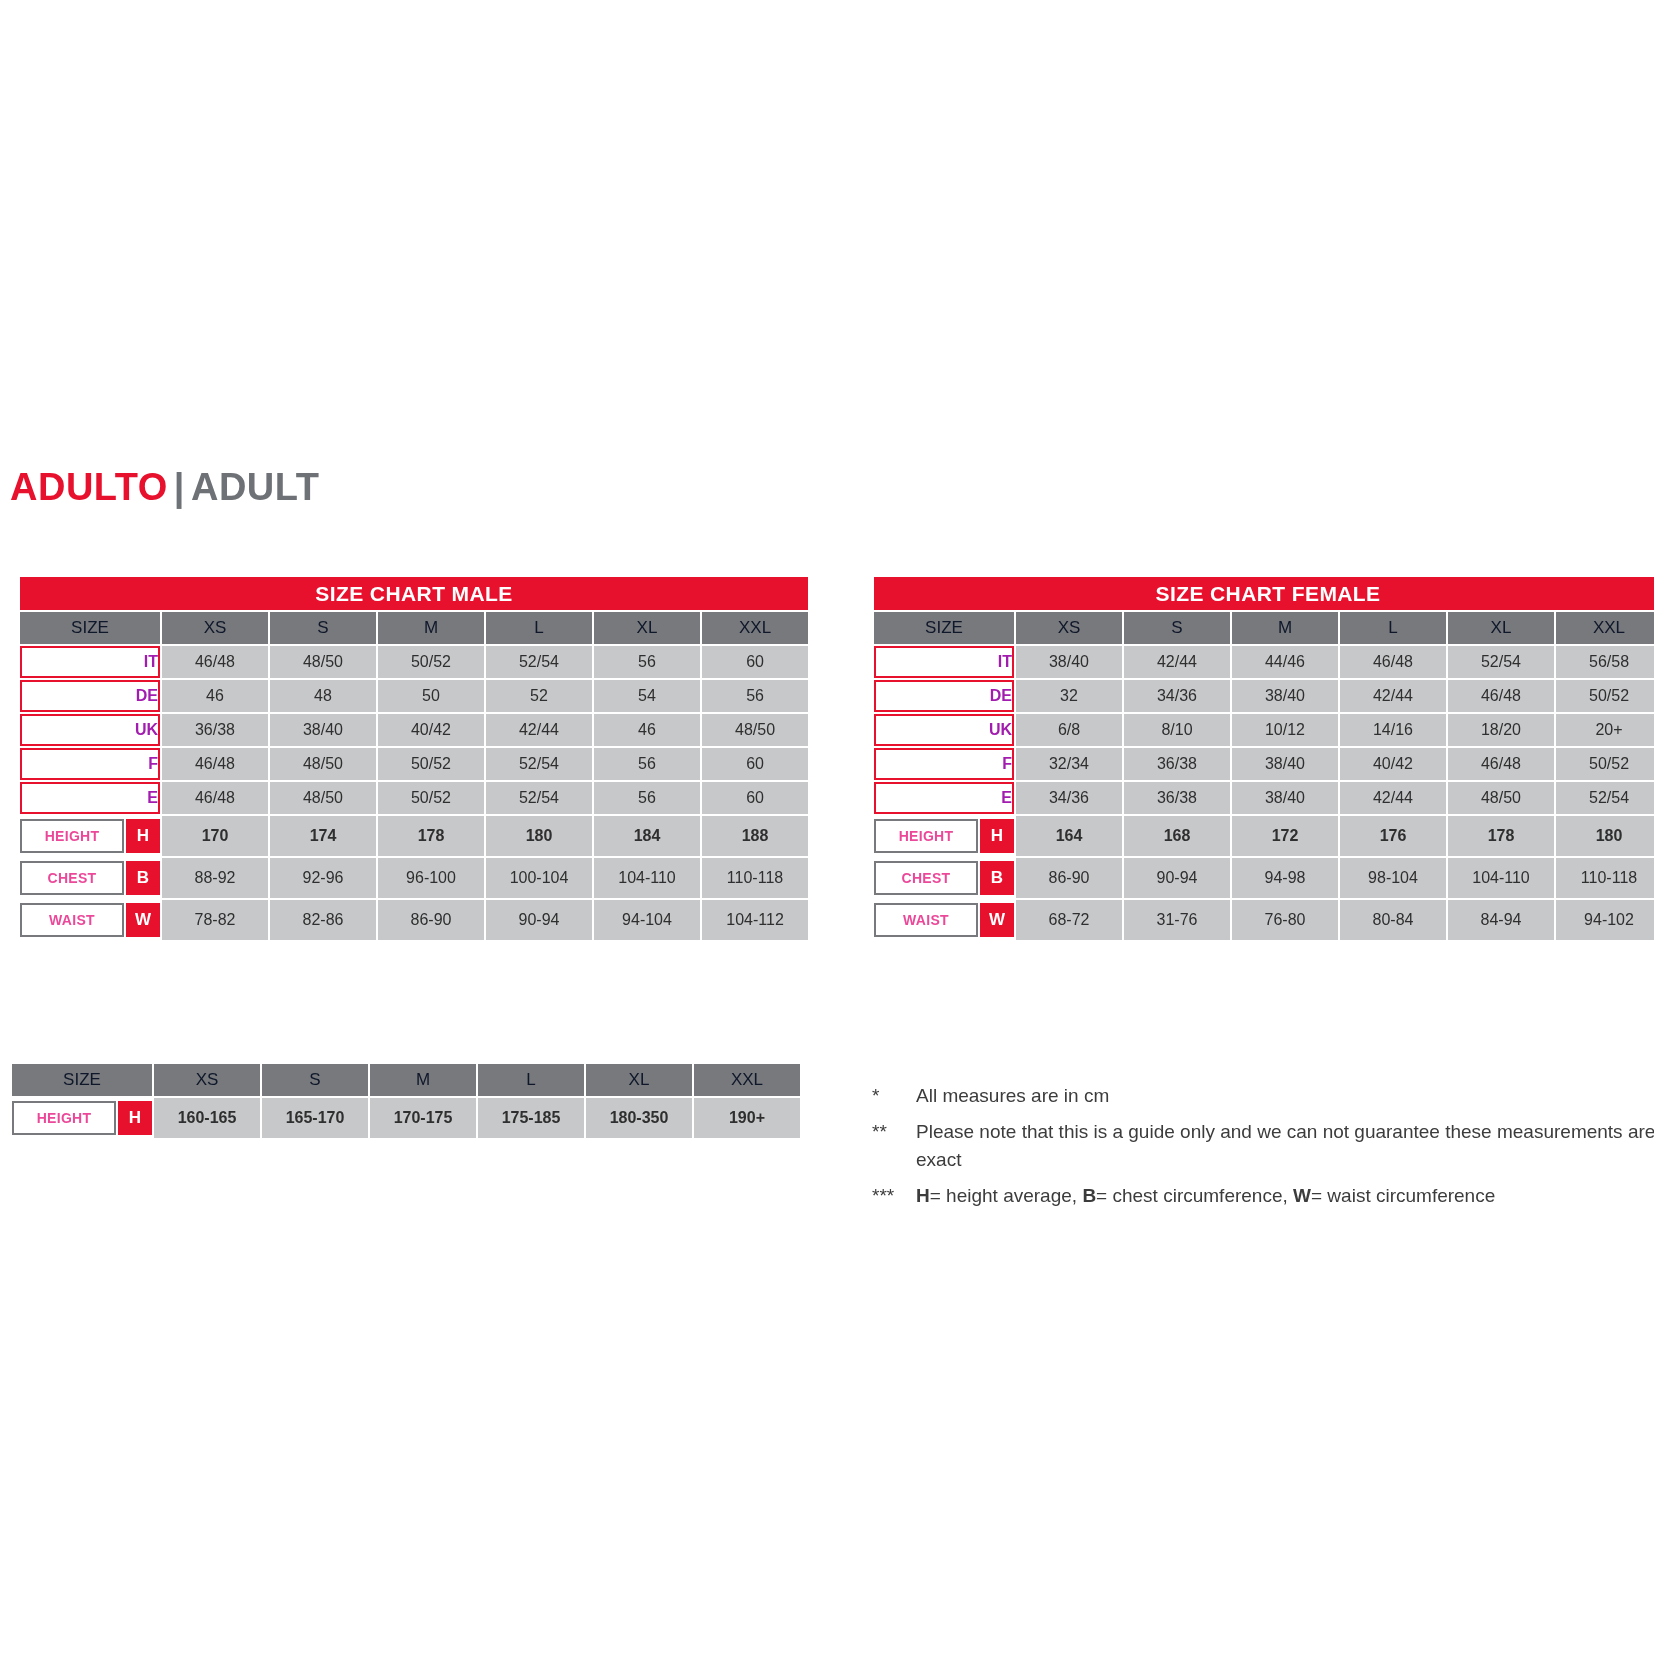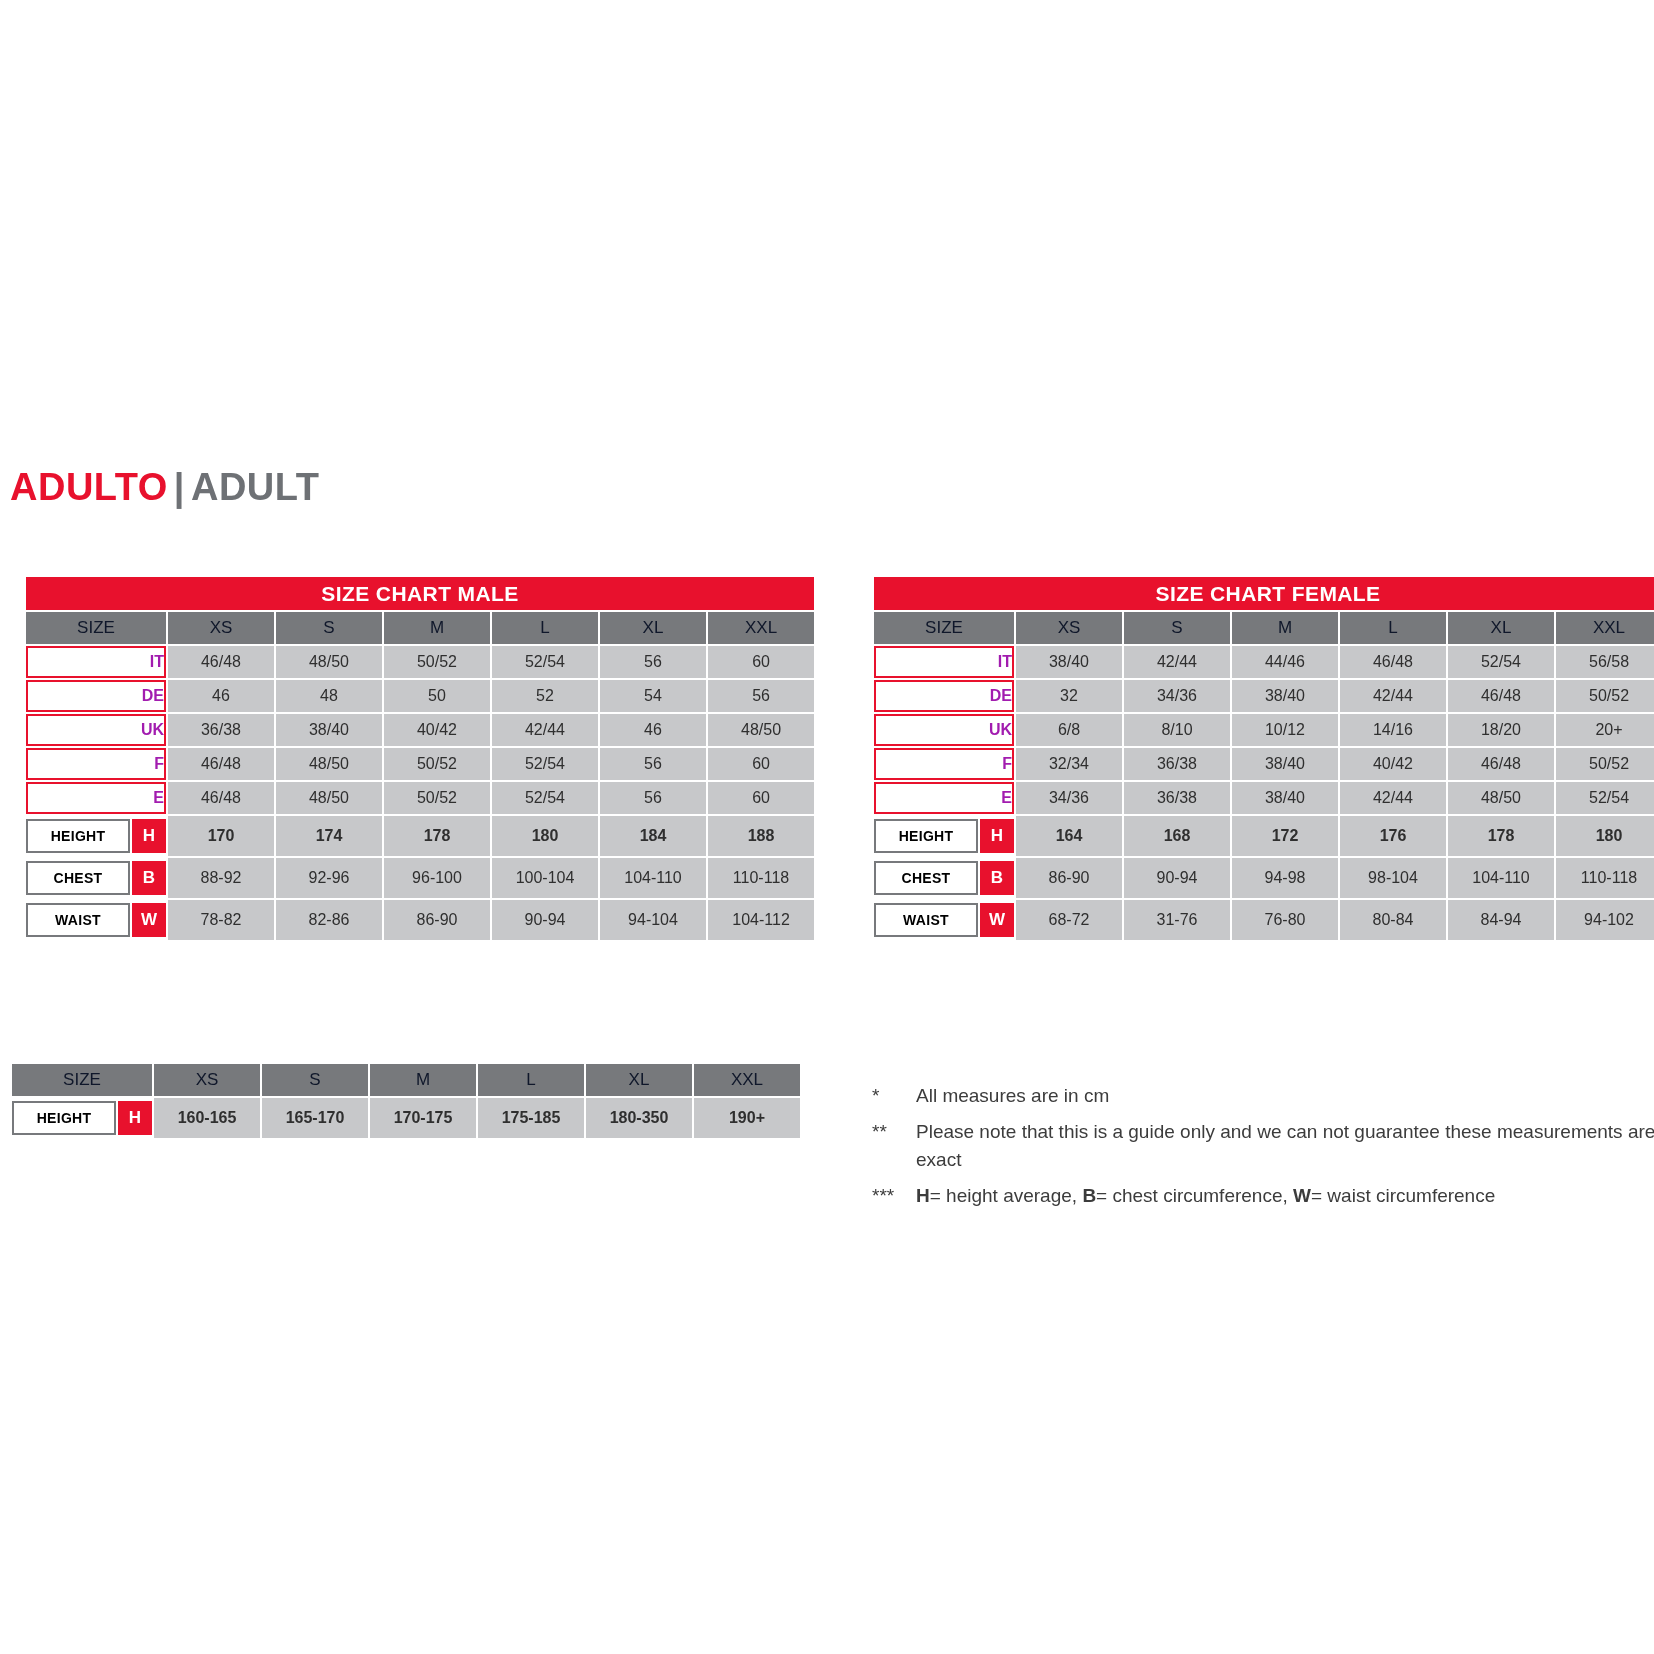--- a/index.html
+++ b/index.html
@@ -69,21 +69,21 @@
   .cell.bold { font-weight: bold; }
   .labelwrap {
     display: flex;
     align-items: stretch;
     height: 34px;
   }
   .labelwrap .lab {
     flex: 1 1 auto;
     background: #ffffff;
     border: 2px solid #77797c;
-    color: #000000;
+    color: #ec4899;
     font-size: 14px;
     font-weight: bold;
     display: flex;
     align-items: center;
     justify-content: center;
     letter-spacing: 0.3px;
   }
   .labelwrap .key {
     flex: 0 0 34px;
     background: #e8112d;
@@ -113,21 +113,21 @@
 </style>
 </head>
 <body>
 
 <div class="page">
 
   <div class="title">
     <span class="it">ADULTO</span><span class="sep">|</span><span class="en">ADULT</span>
   </div>
 
-  <table class="tbl" style="left:24px; top:575px; width:790px;">
+  <table class="tbl" style="left:18px; top:575px; width:790px;">
     <colgroup>
       <col style="width:140px">
         <col style="width:106px">
         <col style="width:106px">
       <col style="width:106px">
         <col style="width:106px">
         <col style="width:106px">
         <col style="width:106px">
     </colgroup>
     <tbody>

